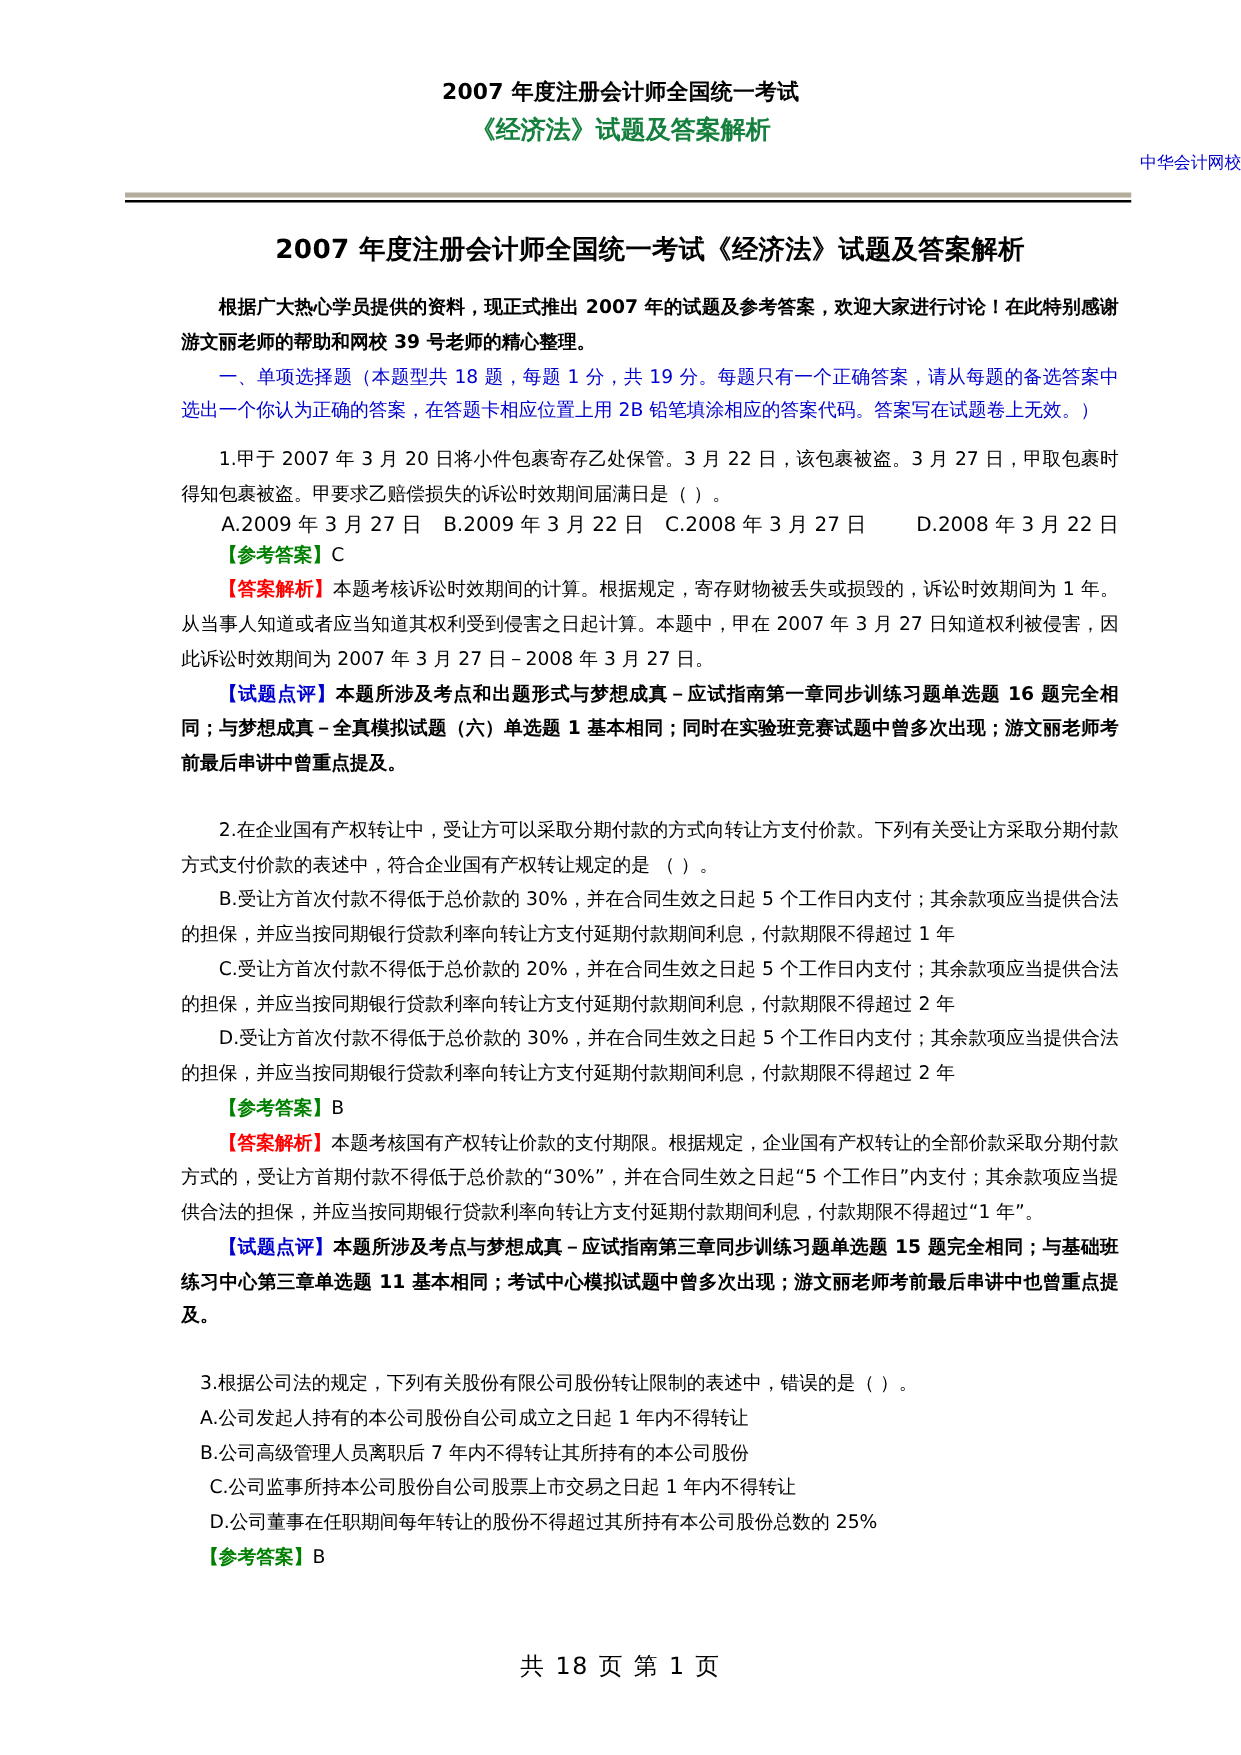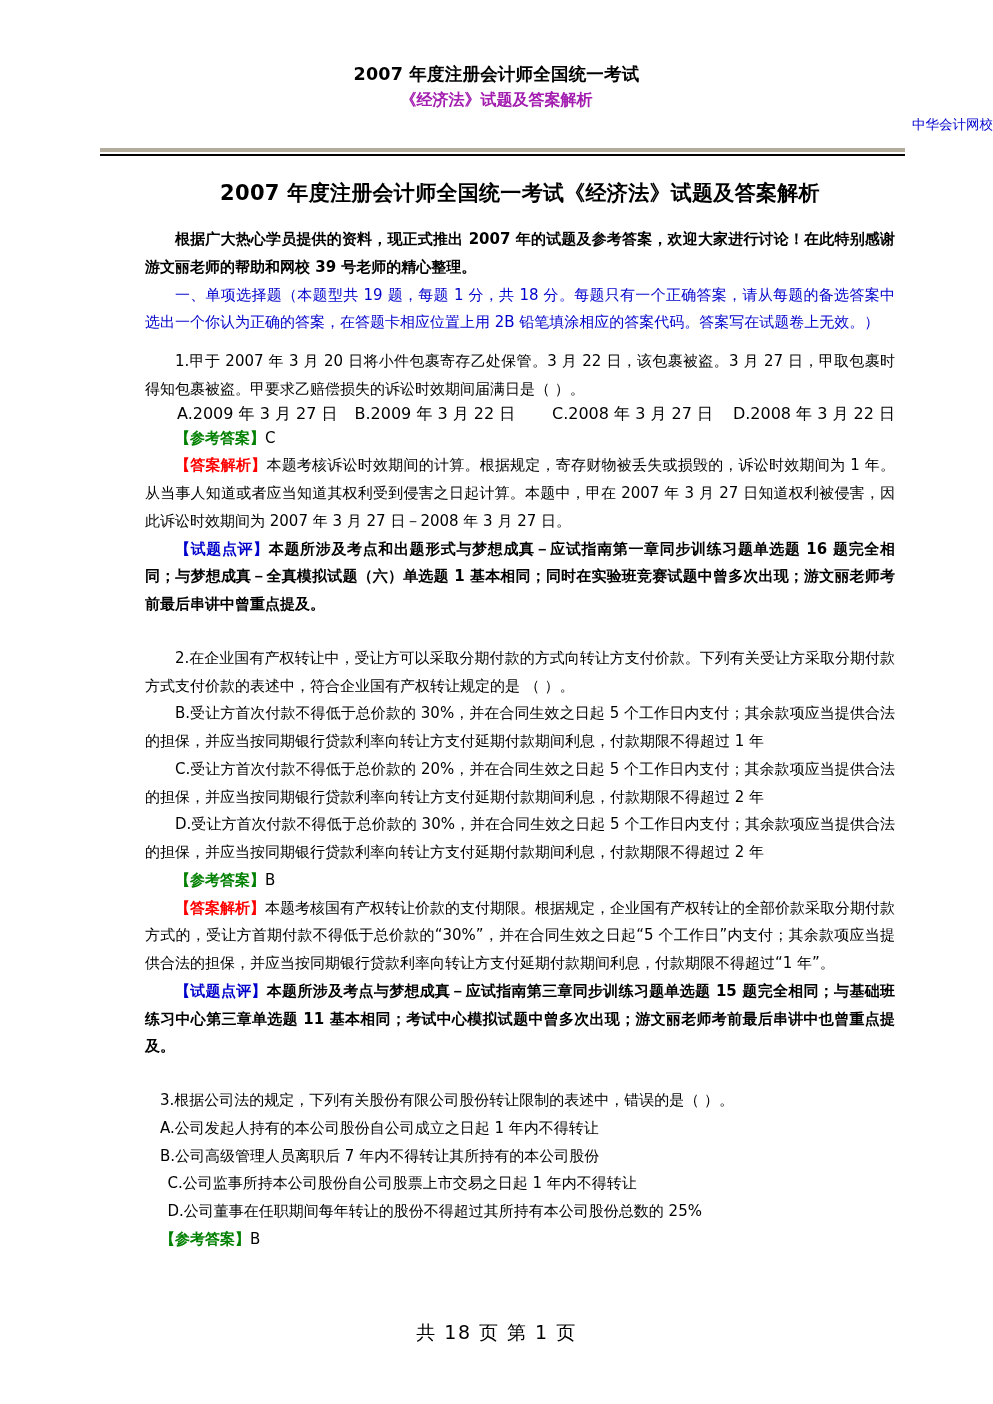--- a/index.html
+++ b/index.html
@@ -26,23 +26,23 @@
     text-align: center;
   }
   .hdr-line1 {
     font-size: 17.5px;
     font-weight: bold;
     letter-spacing: 0.2px;
     line-height: 1.45;
     color: #000000;
   }
   .hdr-line2 {
-    font-size: 16px;
-    font-weight: bold;
-    color: #a21caf;
+    font-size: 20px;
+    font-weight: bold;
+    color: #15803d;
     line-height: 1.5;
     margin-top: 1px;
   }
   .hdr-line3 {
     font-size: 13.5px;
     color: #0000cc;
     line-height: 1.5;
     margin-top: 2px;
     text-align: right;
   }
@@ -95,21 +95,21 @@
   .q-block { margin-bottom: 0; }
   .q-stem  { margin-bottom: 0; }
   .opt-inline {
     display: flex;
     text-indent: 0;
     padding-left: 2em;
   }
   .opt-inline span { white-space: nowrap; }
   .opt-a { width: 190px; }
   .opt-b { width: 190px; }
-  .opt-c { width: 215px; text-align: center; }
+  .opt-c { width: 215px; }
 
   .lbl { font-weight: bold; }
   .ans-line   { text-indent: 2em; }
   .analysis   { text-indent: 2em; }
   .comment    { text-indent: 2em; font-weight: bold; }
   .comment .lbl { color: #0000cc; font-weight: bold; }
 
   .gap-sm { height: 11px; }
   .gap-md { height: 26px; }
 
@@ -139,21 +139,21 @@
       <div class="hdr-rule-thin"></div>
     </div>
   </div>
 
   <div class="content">
 
     <div class="doc-title">2007 年度注册会计师全国统一考试《经济法》试题及答案解析</div>
 
     <p class="para indent intro">根据广大热心学员提供的资料，现正式推出 2007 年的试题及参考答案，欢迎大家进行讨论！在此特别感谢游文丽老师的帮助和网校 39 号老师的精心整理。</p>
 
-    <p class="para indent sec-head">一、单项选择题（本题型共 19 题，每题 1 分，共 18 分。每题只有一个正确答案，请从每题的备选答案中选出一个你认为正确的答案，在答题卡相应位置上用 2B 铅笔填涂相应的答案代码。答案写在试题卷上无效。）</p>
+    <p class="para indent sec-head">一、单项选择题（本题型共 18 题，每题 1 分，共 19 分。每题只有一个正确答案，请从每题的备选答案中选出一个你认为正确的答案，在答题卡相应位置上用 2B 铅笔填涂相应的答案代码。答案写在试题卷上无效。）</p>
 
     <div class="gap-sm"></div>
 
     <div class="q-block">
       <p class="para indent q-stem">1.甲于 2007 年 3 月 20 日将小件包裹寄存乙处保管。3 月 22 日，该包裹被盗。3 月 27 日，甲取包裹时得知包裹被盗。甲要求乙赔偿损失的诉讼时效期间届满日是（      ）。</p>
 
       <div class="para opt-inline">
         <span class="opt-a">A.2009 年 3 月 27 日</span>
         <span class="opt-b">B.2009 年 3 月 22 日</span>
         <span class="opt-c">C.2008 年 3 月 27 日</span>

